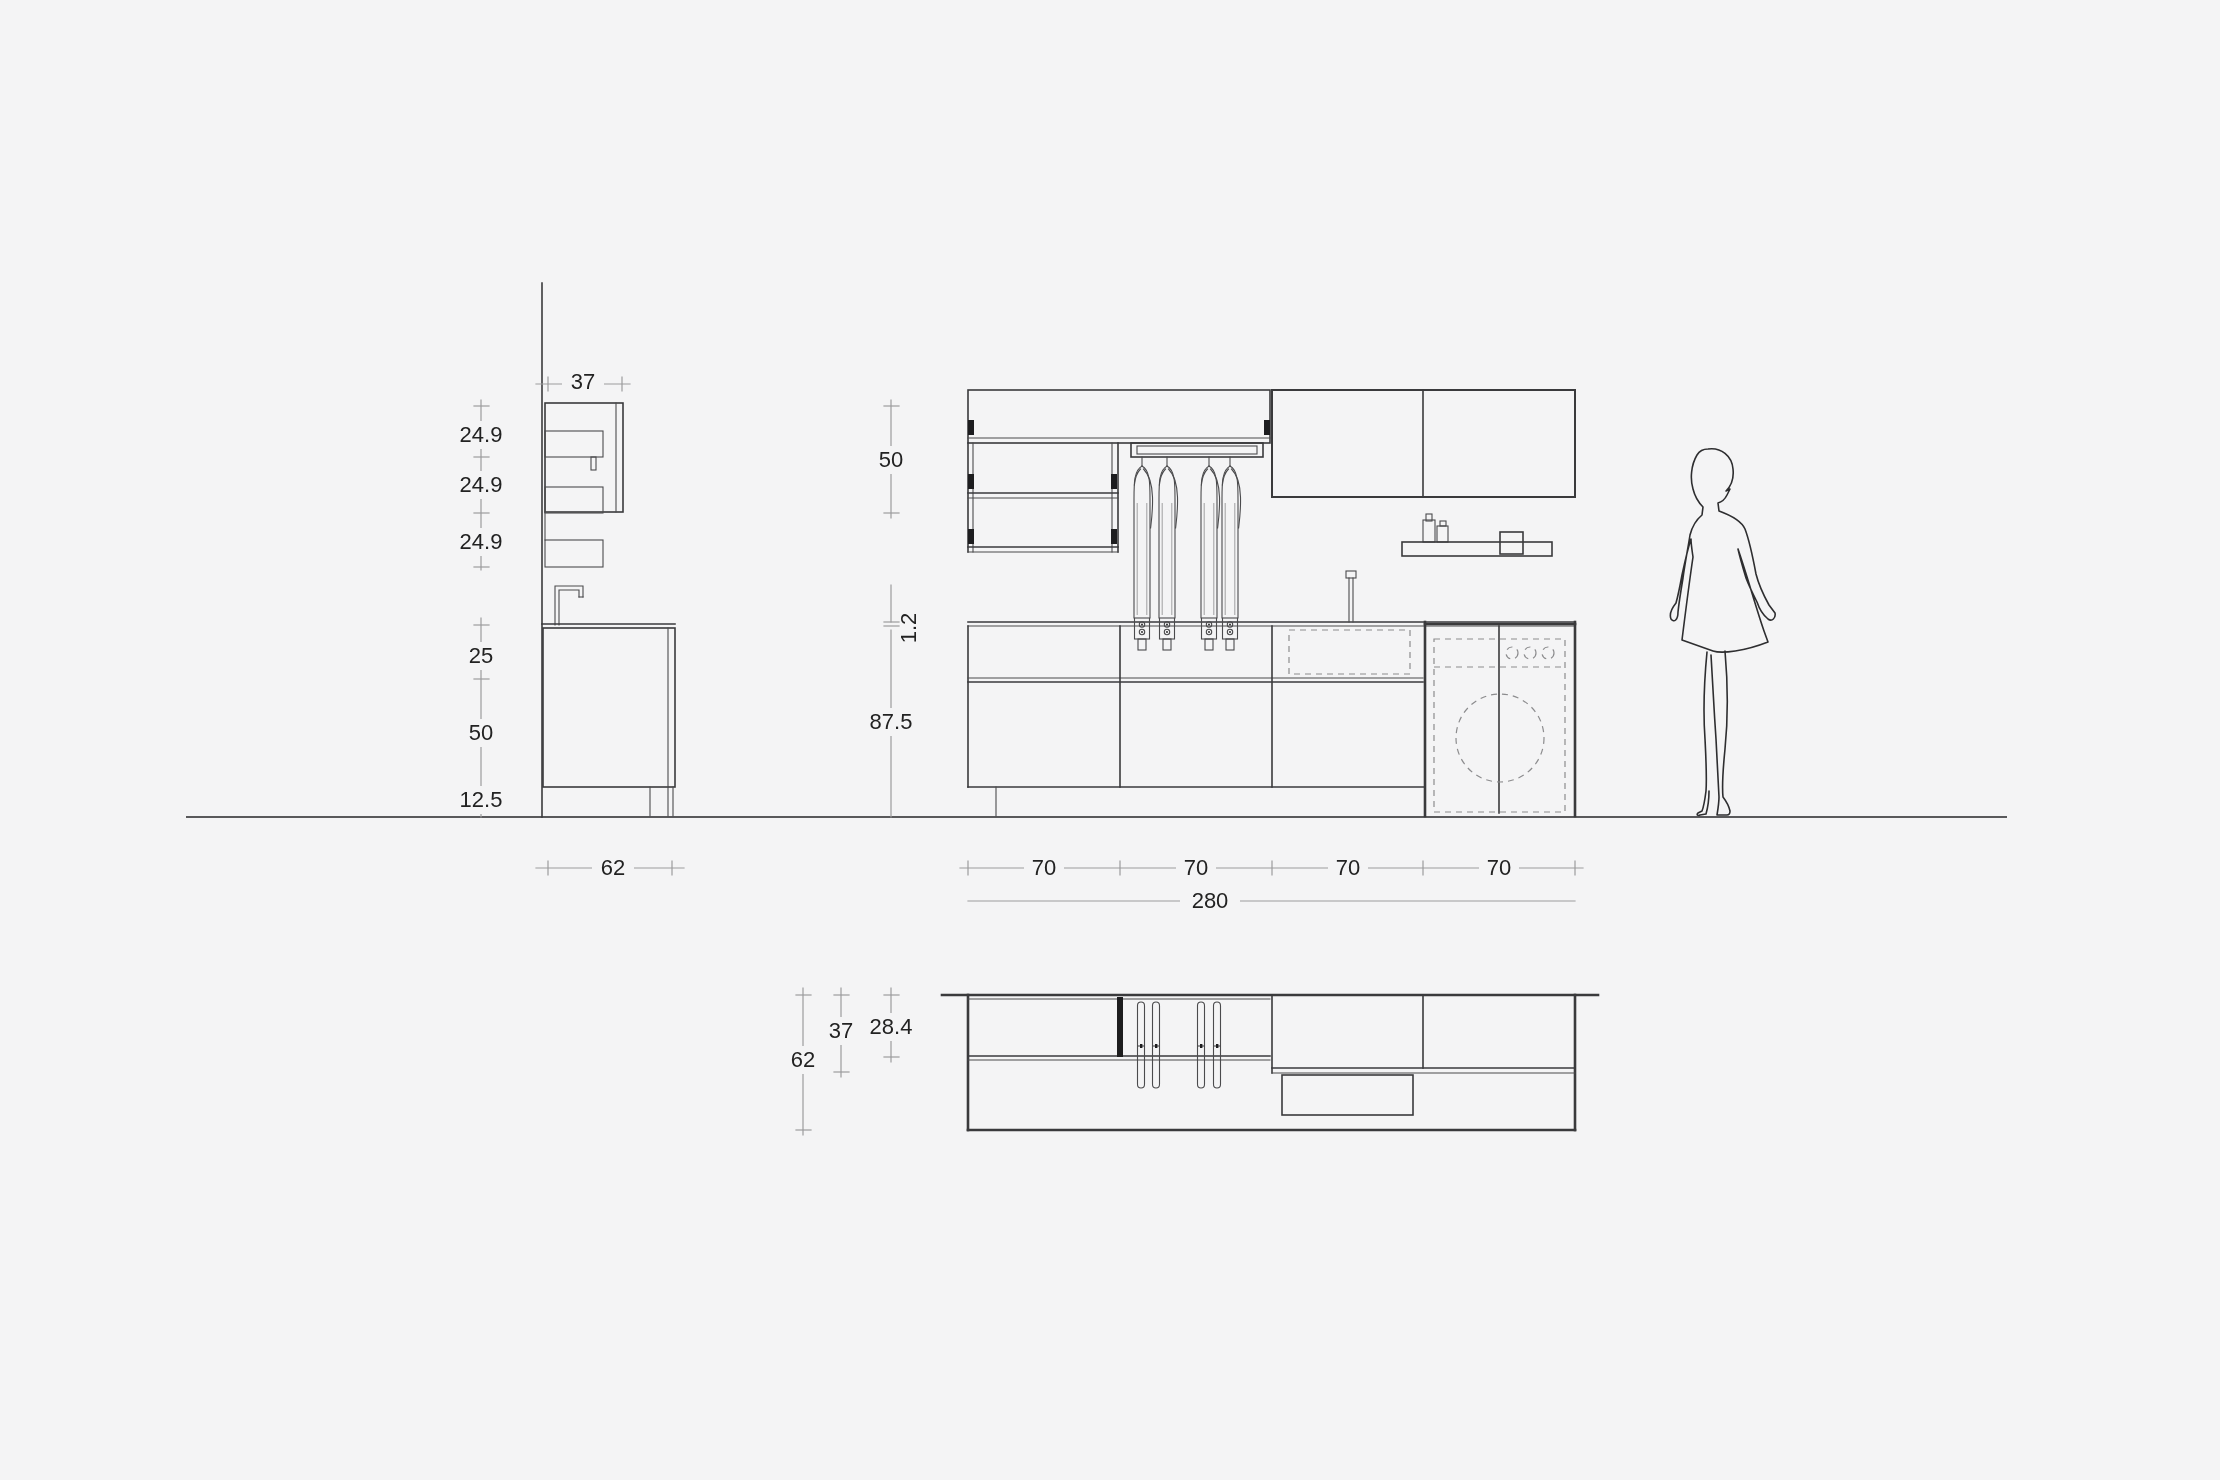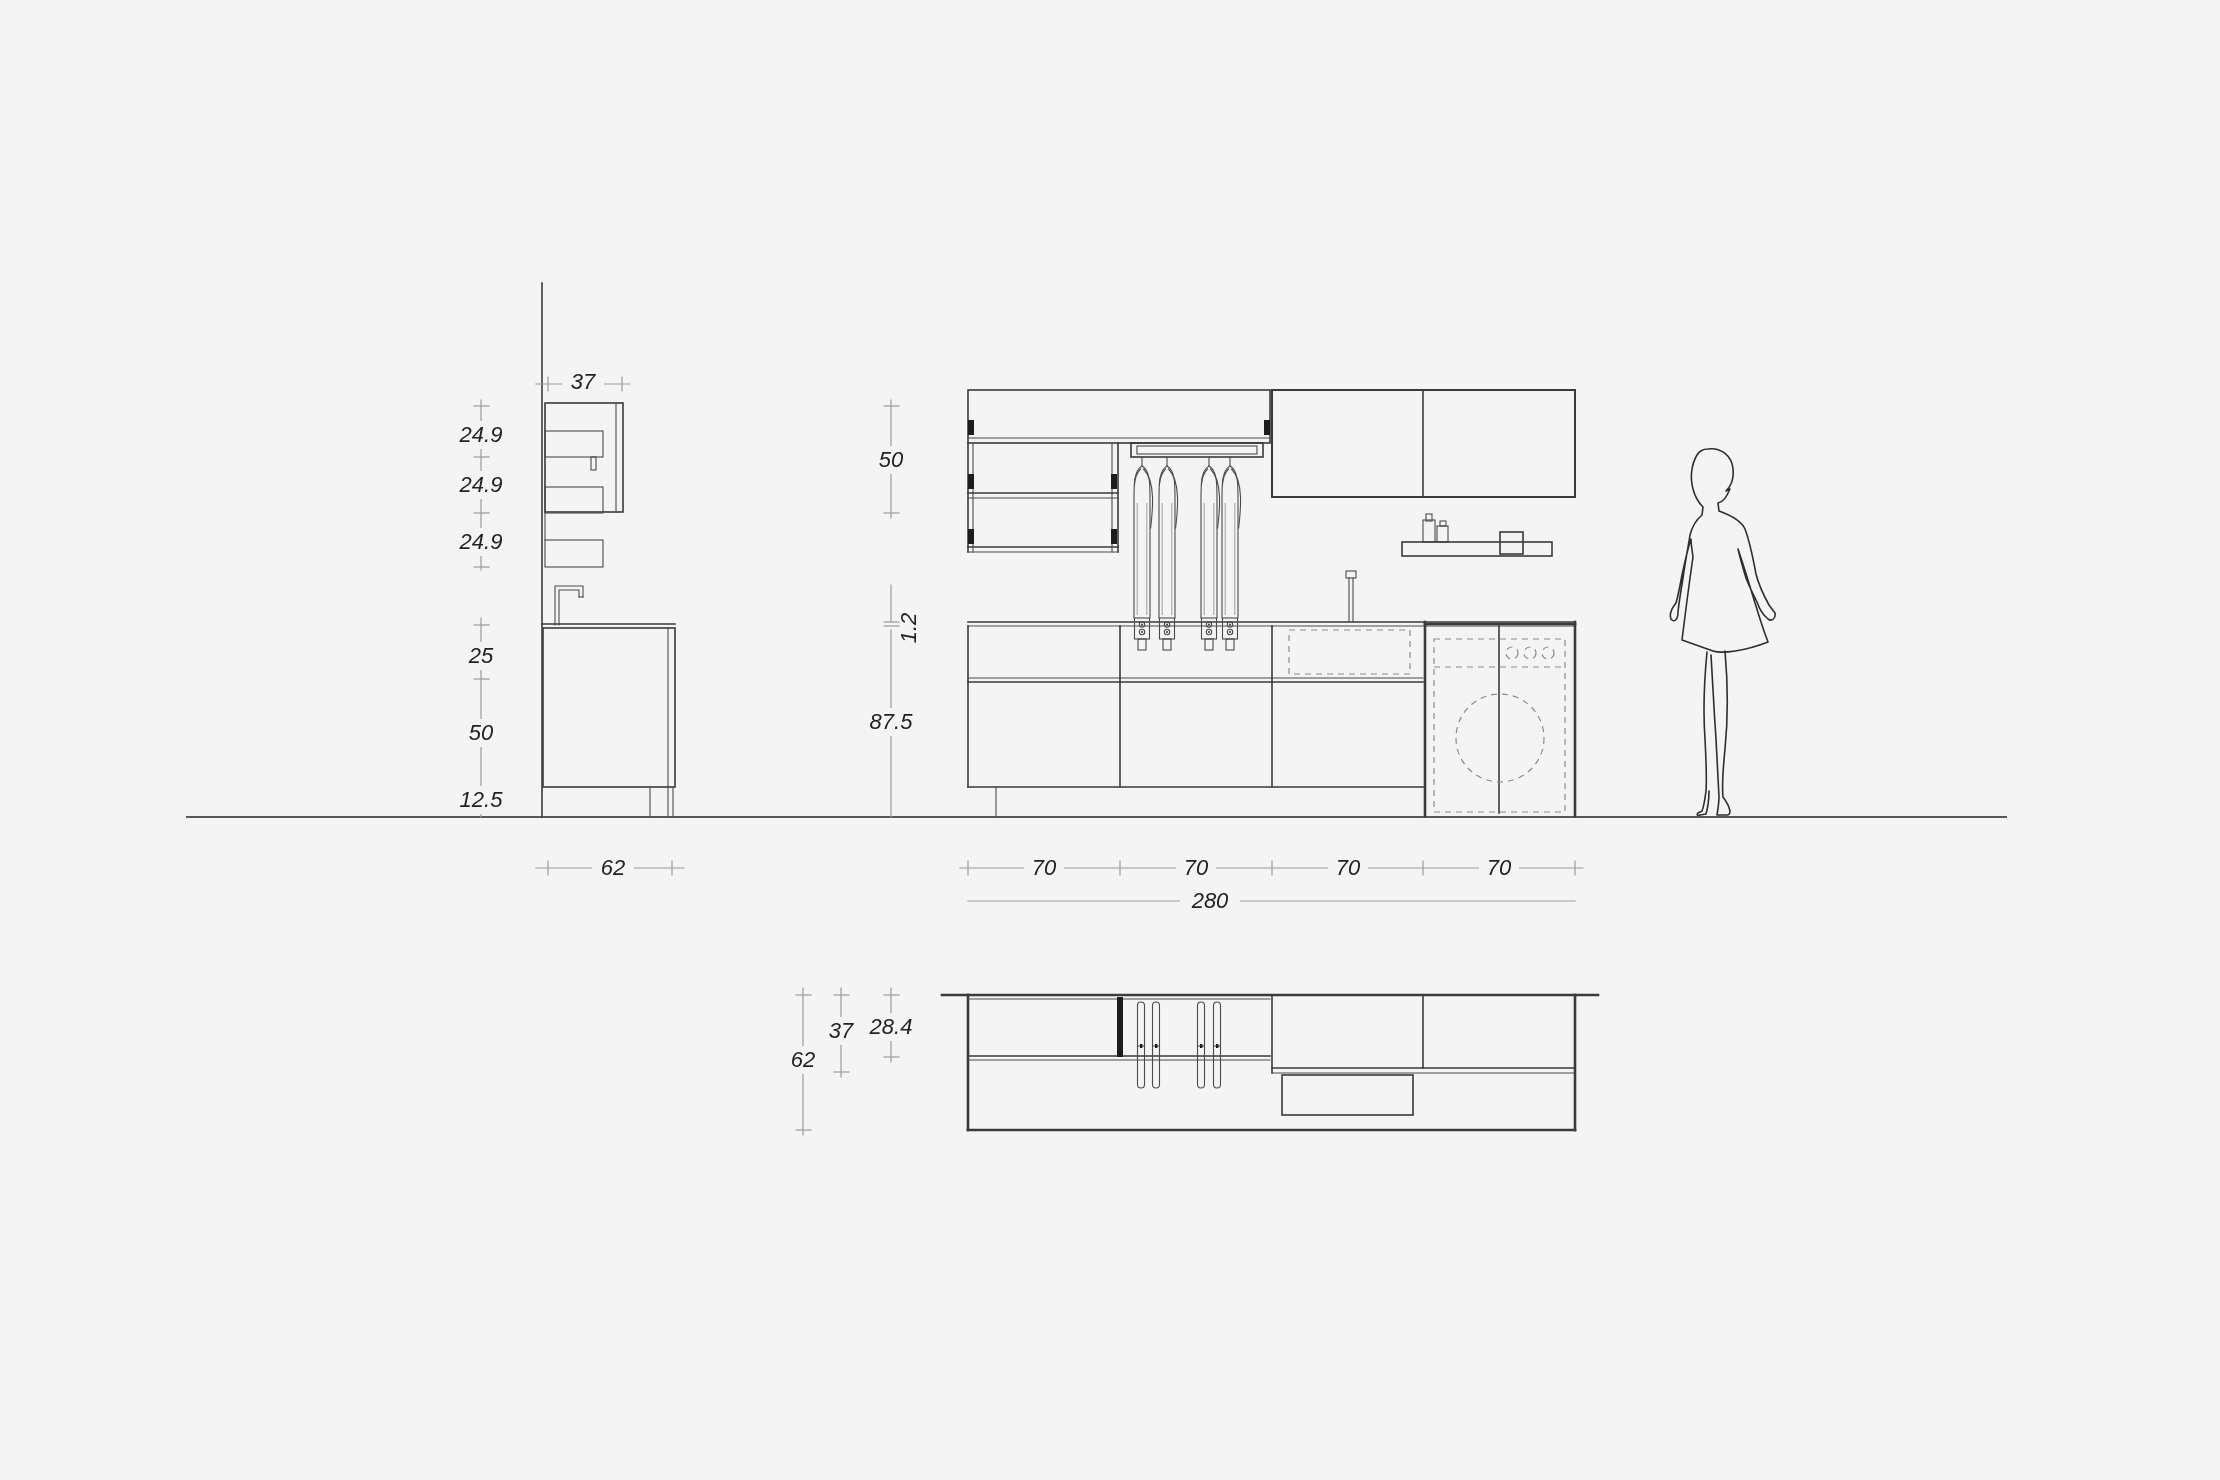--- a/index.html
+++ b/index.html
@@ -1,16 +1,16 @@
 <!DOCTYPE html>
 <html><head>
 <meta charset="utf-8">
 <style>
   html,body{margin:0;padding:0;background:#eceded;}
-  .stage{width:2220px;height:1480px;background:#f4f4f5;position:relative;overflow:hidden;font-style:italic;}
+  .stage{width:2220px;height:1480px;background:#f4f4f5;position:relative;overflow:hidden;}
   svg{display:block;}
   .ln   {stroke:#3a3a3c;stroke-width:1.6;fill:none;stroke-linecap:square;}
   .ln2  {stroke:#3a3a3c;stroke-width:2.6;fill:none;stroke-linecap:square;}
   .thin {stroke:#4b4b4d;stroke-width:1.1;fill:none;stroke-linecap:square;}
   .hair {stroke:#8a8a8c;stroke-width:0.8;fill:none;}
   .dim  {stroke:#9b9b9d;stroke-width:1.2;fill:none;stroke-linecap:square;}
   .dash {stroke:#8c8c8e;stroke-width:1.2;fill:none;stroke-dasharray:6 5;}
   .txt  {font-family:"Liberation Sans","DejaVu Sans",sans-serif;font-size:22px;fill:#222;text-anchor:middle;}
   .bgm  {fill:#f4f4f5;stroke:none;}
   .blk  {fill:#1d1d1f;stroke:none;}

